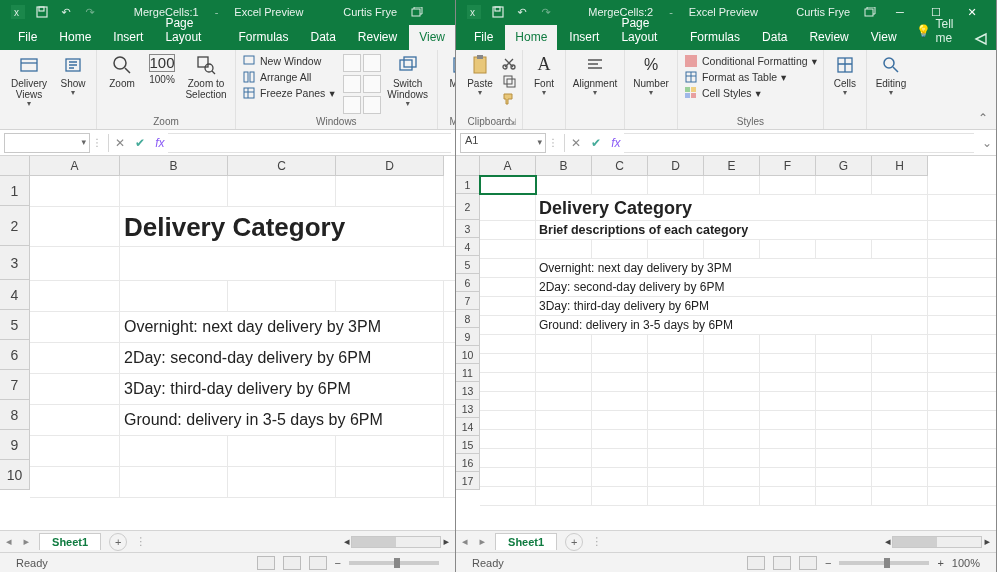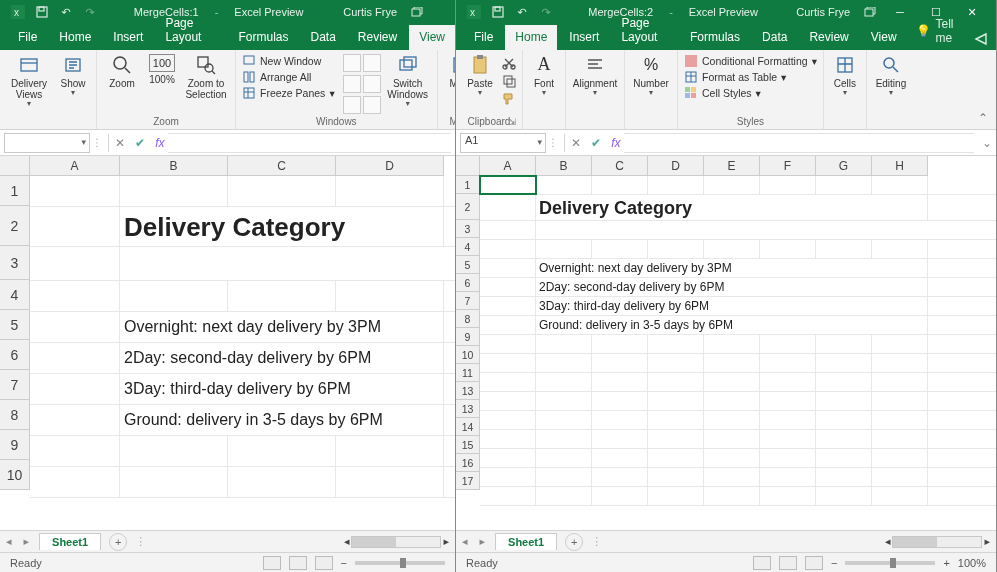--- a/index.html
+++ b/index.html
@@ -58,21 +58,21 @@
 .sm .cell { height: 18px; font-size: 12px; padding: 0 3px; display: flex; align-items: center; }
 .sm .colw { width: 56px; }
 .sel { outline: 2px solid #107c41; outline-offset: -1px; background: #fff; }
 .sheettabs { height: 22px; border-top: 1px solid #d4d4d4; background: #f3f3f3; display: flex; align-items: center; font-size: 11px; color: #444; }
 .sheettabs .nav { padding: 0 6px; color: #888; }
 .sheettabs .stab { background: #fff; border: 1px solid #ccc; border-bottom: none; padding: 2px 12px; margin-left: 4px; color: #0f7b40; font-weight: 600; }
 .sheettabs .add { width: 18px; height: 18px; border: 1px solid #ccc; border-radius: 50%; display: inline-flex; align-items: center; justify-content: center; margin-left: 8px; color: #666; }
 .sheettabs .hscroll { flex: 1; display: flex; align-items: center; justify-content: flex-end; padding-right: 6px; gap: 2px; }
 .sheettabs .track { width: 90px; height: 12px; border: 1px solid #c8c8c8; background: #eee; position: relative; }
 .sheettabs .thumb { position: absolute; left: 0; top: 0; bottom: 0; width: 50%; background: #cfcfcf; }
-.statusbar { height: 20px; border-top: 1px solid #d4d4d4; background: #f3f3f3; display: flex; align-items: center; font-size: 11px; color: #555; padding: 0 10px; gap: 8px; }
+.statusbar { height: 20px; border-top: 1px solid #d4d4d4; background: #f3f3f3; display: flex; align-items: center; font-size: 11px; color: #555; padding: 0 16px; gap: 8px; }
 .statusbar .spacer { flex: 1; }
 .statusbar .vbtn { width: 18px; height: 14px; border: 1px solid #bbb; background: #eee; }
 .statusbar .slider { width: 90px; height: 4px; background: #ccc; position: relative; }
 .statusbar .slider .h { position: absolute; top: -3px; left: 50%; width: 6px; height: 10px; background: #888; }
 .celltitle { font-size: 26px; font-weight: 700; color: #222; }
 .cellsub { font-size: 18px; font-weight: 600; color: #222; }
 .sm .celltitle { font-size: 18px; }
 .sm .cellsub { font-size: 12.5px; }
 svg { display: block; }
 </style>
@@ -150,21 +150,21 @@
         <div class="btnV" style="width:38px">
             <span class="ic">
               <svg width="20" height="20" fill="none" stroke="#444" stroke-width="1.5">
                 <circle cx="8" cy="8" r="6"></circle>
                 <path d="M13 13l5 5"></path>
               </svg>
             </span>
             <span>Zoom</span>
           </div>
         <div class="btnV" style="width:34px">
-            <span class="ic" style="font-size:11px;border:1px solid #888;width:26px;height:18px;color:#333">100</span>
+            <span class="ic" style="font-size:15px;border:1px solid #888;width:26px;height:18px;color:#333">100</span>
             <span>100%</span>
           </div>
         <div class="btnV">
             <span class="ic">
               <svg width="20" height="20" fill="none" stroke="#444" stroke-width="1.3">
                 <rect x="2" y="2" width="10" height="10"></rect>
                 <circle cx="13" cy="13" r="4"></circle>
                 <path d="M16 16l3 3"></path>
               </svg>
             </span>
@@ -598,20 +598,21 @@
           <div class="cell colw"></div>
           <div class="cell colw"></div>
           <div class="cell colw"></div>
         </div>
       <div class="cellrow" style="height:26px">
           <div class="cell colw" style="height:26px"></div>
           <div class="cell celltitle" style="width:392px;height:26px">Delivery Category</div>
         </div>
       <div class="cellrow">
           <div class="cell colw"></div>
+          <div class="cell cellsub" style="width:392px">Brief descriptions of each category</div>
         </div>
       <div class="cellrow">
           <div class="cell colw"></div>
           <div class="cell colw"></div>
           <div class="cell colw"></div>
           <div class="cell colw"></div>
           <div class="cell colw"></div>
           <div class="cell colw"></div>
           <div class="cell colw"></div>
           <div class="cell colw"></div>

